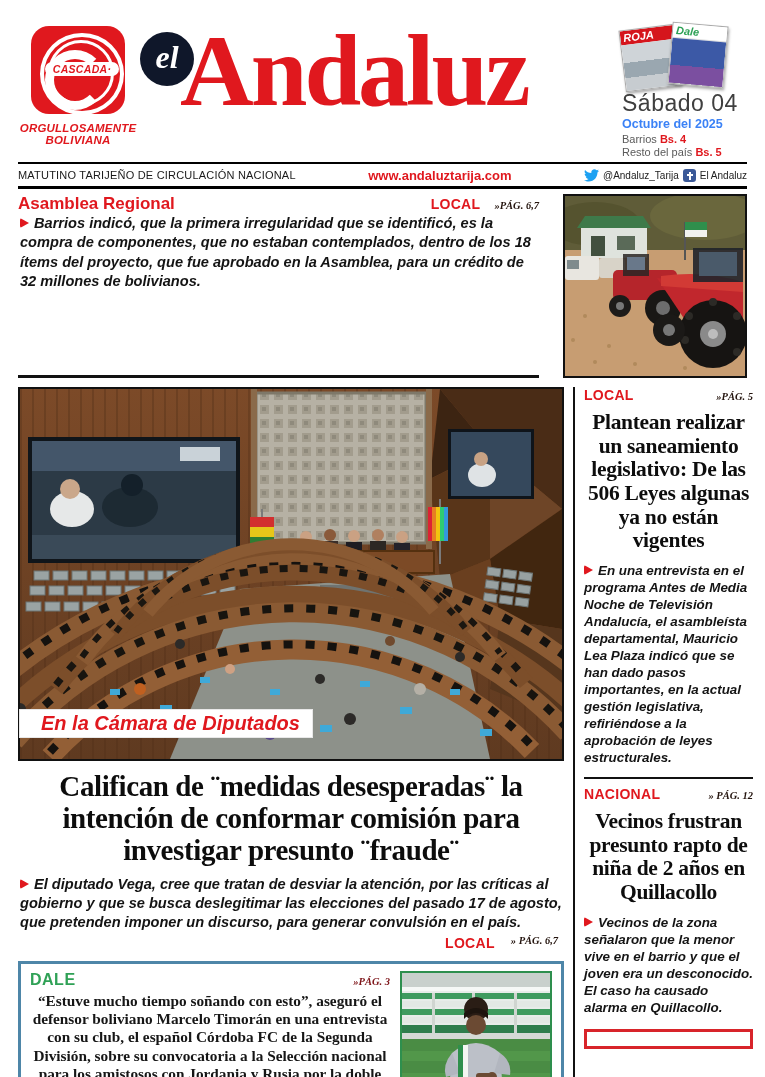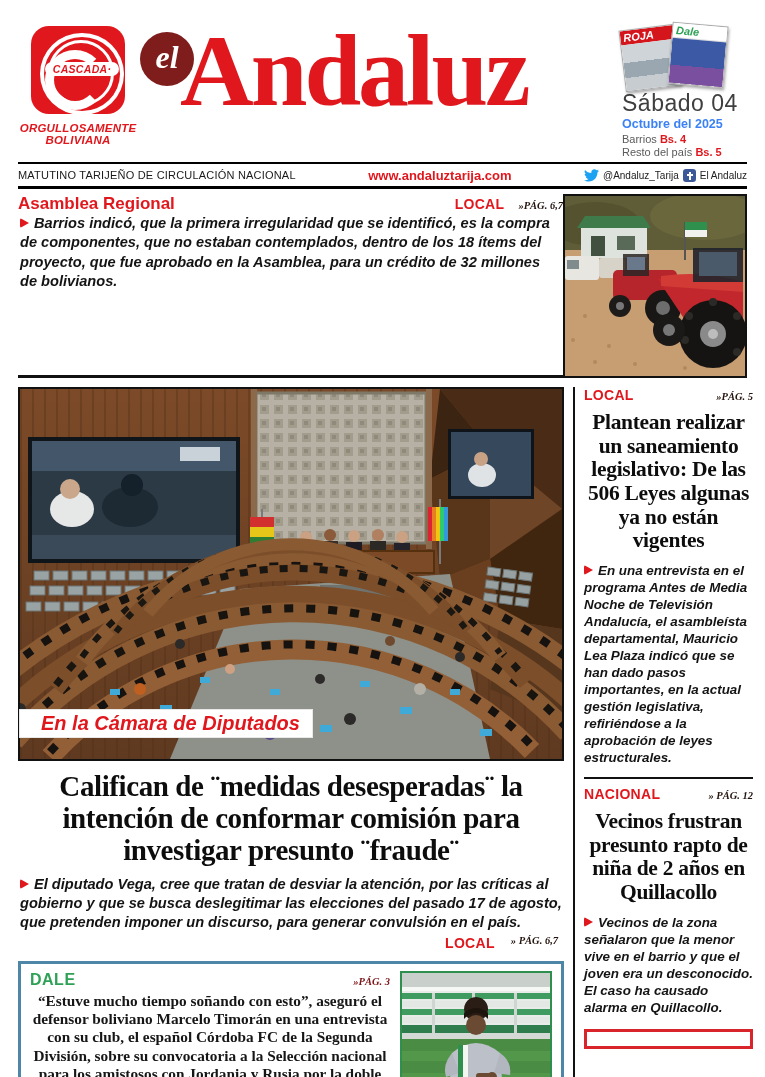--- a/index.html
+++ b/index.html
@@ -10,21 +10,21 @@
   .header{display:flex;align-items:flex-start;}
   .logo-col{width:120px;flex:0 0 120px;text-align:center;}
   .logo-badge{width:94px;height:88px;background:#e0181e;border-radius:18px;margin:2px auto 0;position:relative;}
   .logo-ring{position:absolute;left:9px;top:7px;width:76px;height:74px;border:4px solid #fff;border-radius:50%;}
   .logo-ring2{position:absolute;left:17px;top:14px;width:60px;height:60px;border:3px solid #fff;border-radius:50%;}
   .logo-c{position:absolute;left:14px;top:24px;width:42px;height:42px;border:9px solid #fff;border-right-color:transparent;border-radius:50%;}
   .logo-band{position:absolute;left:14px;top:36px;right:6px;background:#fff;border-radius:8px;
              font:italic bold 10.5px "Liberation Sans",sans-serif;color:#e0181e;padding:1px 2px;letter-spacing:.3px;}
   .logo-tagline{color:#e0181e;font-style:italic;font-weight:bold;font-size:11.5px;line-height:1.05;margin-top:8px;letter-spacing:.2px;}
   .title-col{flex:1;position:relative;height:126px;}
-  .el-circle{position:absolute;left:2px;top:8px;width:54px;height:54px;background:#7f1d1d;border-radius:50%;
+  .el-circle{position:absolute;left:2px;top:8px;width:54px;height:54px;background:#0f172a;border-radius:50%;
              color:#fff;font:italic bold 32px "Liberation Serif",serif;display:flex;align-items:center;justify-content:center;padding-bottom:4px;box-sizing:border-box;}
   .andaluz{position:absolute;left:42px;top:-4px;font:bold 102px/1 "Liberation Serif",serif;color:#e0181e;letter-spacing:-3px;}
   .date-col{width:125px;flex:0 0 125px;font-size:11px;line-height:1.25;}
   .inserts{position:relative;height:66px;margin-bottom:2px;}
   .insert{position:absolute;width:54px;height:60px;background:#fff;border:1px solid #aaa;box-shadow:1px 2px 3px rgba(0,0,0,.35);overflow:hidden;}
   .insert-roja{left:0;top:3px;transform:rotate(-7deg);}
   .insert-dale{left:48px;top:0;transform:rotate(5deg);}
   .ins-head-roja{background:#d5151c;color:#fff;font:italic bold 11px "Liberation Sans";padding:1px 3px;}
   .ins-head-dale{background:#fff;color:#2fa156;font:italic bold 11px "Liberation Sans";padding:1px 3px;border-bottom:1px solid #ddd;}
   .ins-body-roja{height:100%;background:linear-gradient(#cfd4d8 0 30%,#9aa7b0 30% 55%,#c7ccd0 55% 100%);}
@@ -38,21 +38,21 @@
   .tagbar{margin-top:2px;border-top:2px solid #000;border-bottom:3px solid #000;height:22px;
           display:flex;align-items:center;justify-content:space-between;font-size:11px;}
   .tag-left{letter-spacing:.2px;color:#1a1a1a;font-stretch:condensed;}
   .tag-url{color:#e0181e;font-weight:bold;font-size:13px;}
   .tag-social{display:flex;align-items:center;gap:4px;font-size:10px;color:#222;}
   .fb-badge{width:13px;height:13px;background:#3b5998;border-radius:3px;position:relative;display:inline-block;}
   .fb-badge::after{content:"";position:absolute;left:6px;top:3px;width:2px;height:8px;background:#fff;}
   .fb-badge::before{content:"";position:absolute;left:4px;top:5px;width:6px;height:2px;background:#fff;}
 
   
-  .lead-grid{display:grid;grid-template-columns:1fr 184px;column-gap:0;margin-top:5px;}
+  .lead-grid{display:grid;grid-template-columns:1fr 184px;column-gap:24px;margin-top:5px;}
   .kicker-row{display:flex;justify-content:space-between;align-items:baseline;}
   .kicker{color:#e0181e;font-weight:bold;font-size:17px;}
   .secgroup{display:flex;gap:14px;align-items:baseline;}
   .seclabel{color:#e0181e;font-weight:bold;font-size:14px;letter-spacing:.3px;}
   .pageref{font:italic bold 10.5px "Liberation Serif",serif;color:#24140e;}
   .h-main{font:bold 32px/1.08 "Liberation Serif",serif;text-align:center;letter-spacing:-.5px;margin:6px 4px 10px;color:#0d0d0d;}
   .lead-par{font:italic bold 14.6px/1.32 "Liberation Sans",sans-serif;color:#141414;margin:0 2px;}
   .bullet{display:inline-block;width:0;height:0;border-left:9px solid #e0181e;border-top:5px solid transparent;border-bottom:5px solid transparent;border-radius:2px;margin-right:5px;}
   .lead-left{border-bottom:3px solid #111;padding-bottom:8px;}
   .photo-frame{border:2px solid #111;overflow:hidden;line-height:0;}

